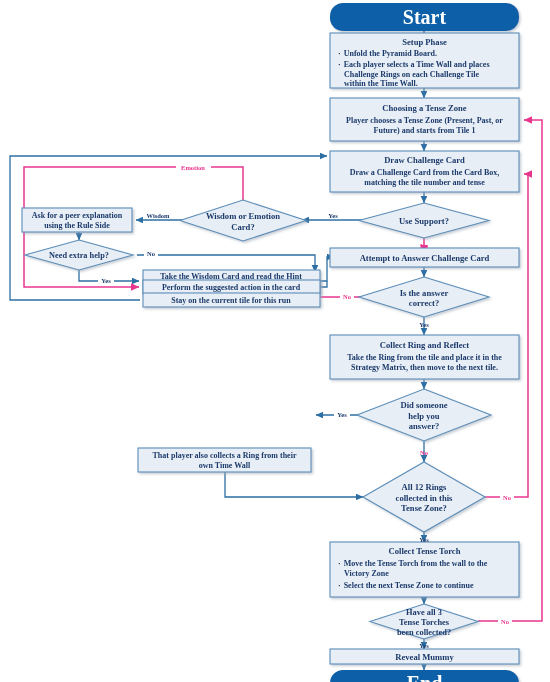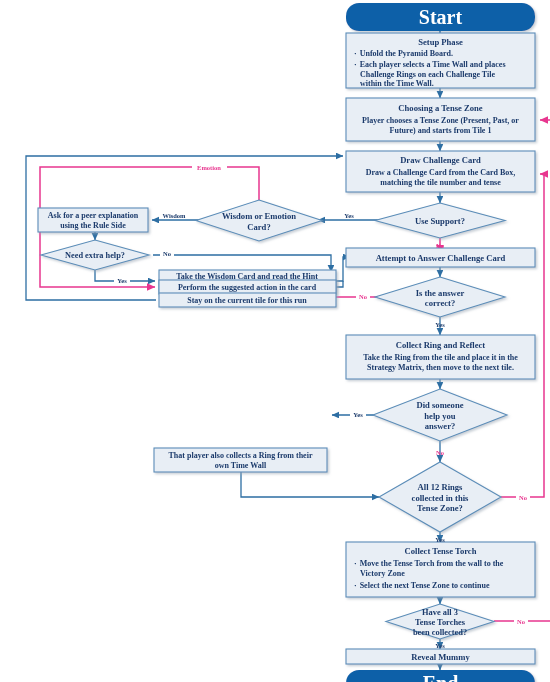--- a/index.html
+++ b/index.html
@@ -1,18 +1,18 @@
 <!DOCTYPE html>
 <html><head>
 <meta charset="utf-8">
 <style>
   html,body{margin:0;padding:0;background:#ffffff;}
   body{width:550px;height:682px;overflow:hidden;
        font-family:"Liberation Serif", serif;}
-  #chart{position:relative;width:484px;height:682px;padding-left:16px;}
+  #chart{position:relative;width:484px;height:682px;}
   svg{display:block;}
   .nodeText{fill:#1b3a6b;font-family:"Liberation Serif",serif;font-weight:bold;}
   .edgeLabel{font-family:"Liberation Serif",serif;font-weight:bold;font-size:6.5px;}
   .edgeLabel.blue{fill:#1b3a6b;}
   .edgeLabel.pink{fill:#e8368f;}
   .termText{fill:#ffffff;font-family:"Liberation Serif",serif;font-weight:bold;font-size:20px;}
 </style>
 </head>
 <body>
 

